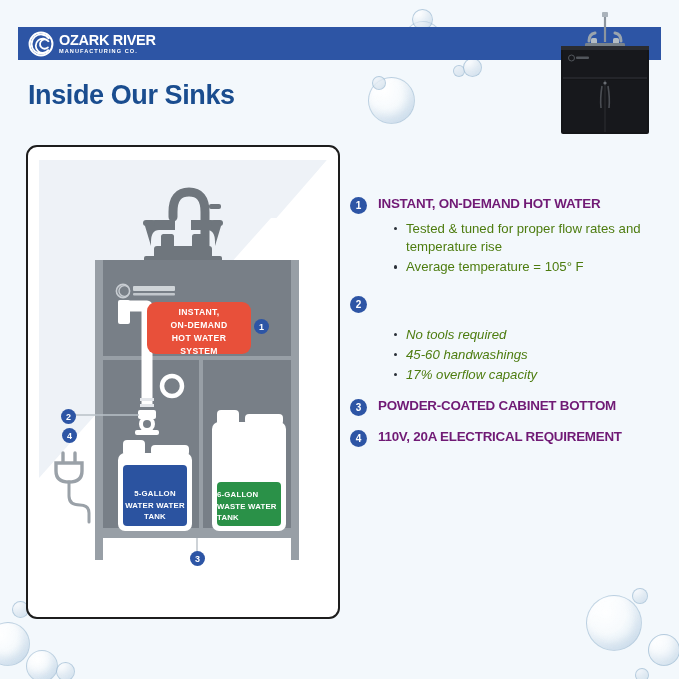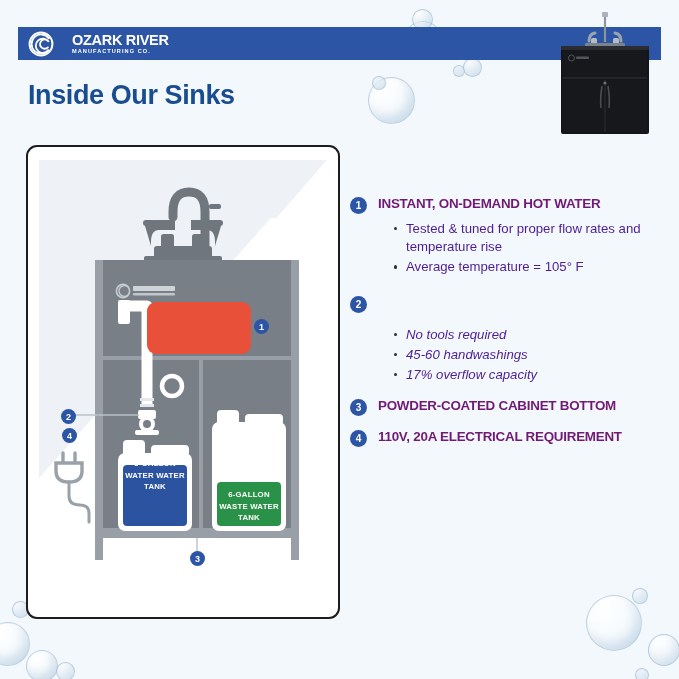--- a/index.html
+++ b/index.html
@@ -25,21 +25,21 @@
     border:1px solid rgba(155,185,210,.7);
   }
 
   
   .banner{
     position:absolute;left:18px;top:27px;width:643px;height:33px;
     background:#2d55a5;
     z-index:4;
   }
   .logo-wrap{
-    position:absolute;left:28px;top:31px;display:flex;align-items:center;gap:18px;z-index:6;
+    position:absolute;left:28px;top:31px;display:flex;align-items:center;gap:5px;z-index:6;
   }
   .logo-mark{width:26px;height:26px;flex:0 0 auto;}
   .logo-text{display:flex;flex-direction:column;line-height:1;}
   .logo-name{
     color:#ffffff;font-weight:bold;font-size:14.5px;letter-spacing:-.3px;
     font-family:"Liberation Sans",sans-serif;
   }
   .logo-sub{
     color:#ffffff;font-size:5.6px;font-weight:bold;letter-spacing:1.05px;margin-top:1px;
   }
@@ -75,21 +75,21 @@
     flex:0 0 auto;width:17px;height:17px;border-radius:50%;
     background:#2d55a5;color:#fff;font-size:10px;font-weight:bold;
     display:flex;align-items:center;justify-content:center;
     margin-top:1px;
   }
   .item-title{
     color:#701a75;font-size:13.4px;font-weight:bold;letter-spacing:-.25px;line-height:1.2;
   }
   .bullets{margin:6px 0 0 44px;padding:0;list-style:none;}
   .bullets li{
-    position:relative;color:#4c1d95;font-size:13.2px;line-height:1.38;padding-left:12px;margin-bottom:2px;
+    position:relative;color:#4d7c0f;font-size:13.2px;line-height:1.38;padding-left:12px;margin-bottom:2px;
   }
   .bullets li:before{
     content:"";position:absolute;left:0;top:7px;width:3.2px;height:3.2px;border-radius:50%;background:#2a3038;
   }
 </style>
 </head>
 <body>
 
 <div class="page">
 
@@ -254,30 +254,36 @@
           <path d="M17 303 L43 303 L43 311 Q43 322 30 322 Q17 322 17 311 Z" fill="#ffffff" stroke-width="3.4"></path>
           <path d="M30 322 L30 336 Q30 345 41 345 Q50 345 50 353 L50 362" stroke-width="3"></path>
         </g>
 
         <line x1="36" y1="255" x2="100" y2="255" stroke="#b9c0c7" stroke-width="1.4"></line>
 
         <line x1="158" y1="378" x2="158" y2="392" stroke="#b9c0c7" stroke-width="1.4"></line>
       </svg>
 
       
+      <div style="position:absolute;left:108px;top:146px;width:104px;text-align:center;color:#fff;font-size:8.6px;font-weight:bold;line-height:1.52;letter-spacing:.4px;">
+        <div>INSTANT,</div>
+        <div>ON-DEMAND</div>
+        <div>HOT WATER</div>
+        <div>SYSTEM</div>
+      </div>
 
       
-      <div style="position:absolute;left:84px;top:298px;width:64px;text-align:center;color:#fff;font-size:7.8px;font-weight:bold;line-height:1.5;letter-spacing:.2px;">
+      <div style="position:absolute;left:84px;top:328px;width:64px;text-align:center;color:#fff;font-size:7.8px;font-weight:bold;line-height:1.5;letter-spacing:.2px;">
         <div>5-GALLON</div>
         <div>WATER WATER</div>
         <div>TANK</div>
       </div>
 
       
-      <div style="position:absolute;left:178px;top:329px;width:64px;text-align:center;color:#fff;font-size:7.8px;font-weight:bold;line-height:1.5;letter-spacing:.2px;">
+      <div style="position:absolute;left:178px;top:329px;width:64px;text-align:left;color:#fff;font-size:7.8px;font-weight:bold;line-height:1.5;letter-spacing:.2px;">
         <div>6-GALLON</div>
         <div>WASTE WATER</div>
         <div>TANK</div>
       </div>
 
       
       <div class="marker" style="position:absolute;left:215px;top:158px;width:15px;height:15px;font-size:9px;">1</div>
       <div class="marker" style="position:absolute;left:22px;top:248px;width:15px;height:15px;font-size:9px;">2</div>
       <div class="marker" style="position:absolute;left:151px;top:390px;width:15px;height:15px;font-size:9px;">3</div>
       <div class="marker" style="position:absolute;left:23px;top:267px;width:15px;height:15px;font-size:9px;">4</div>

